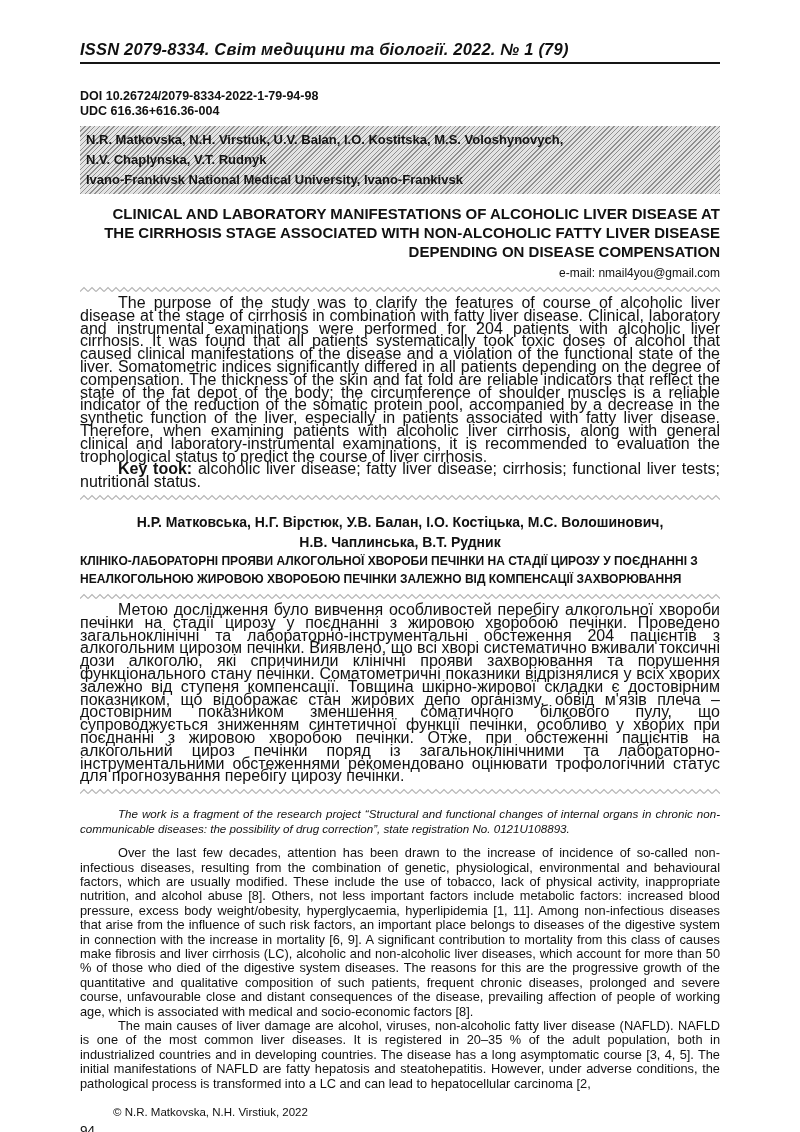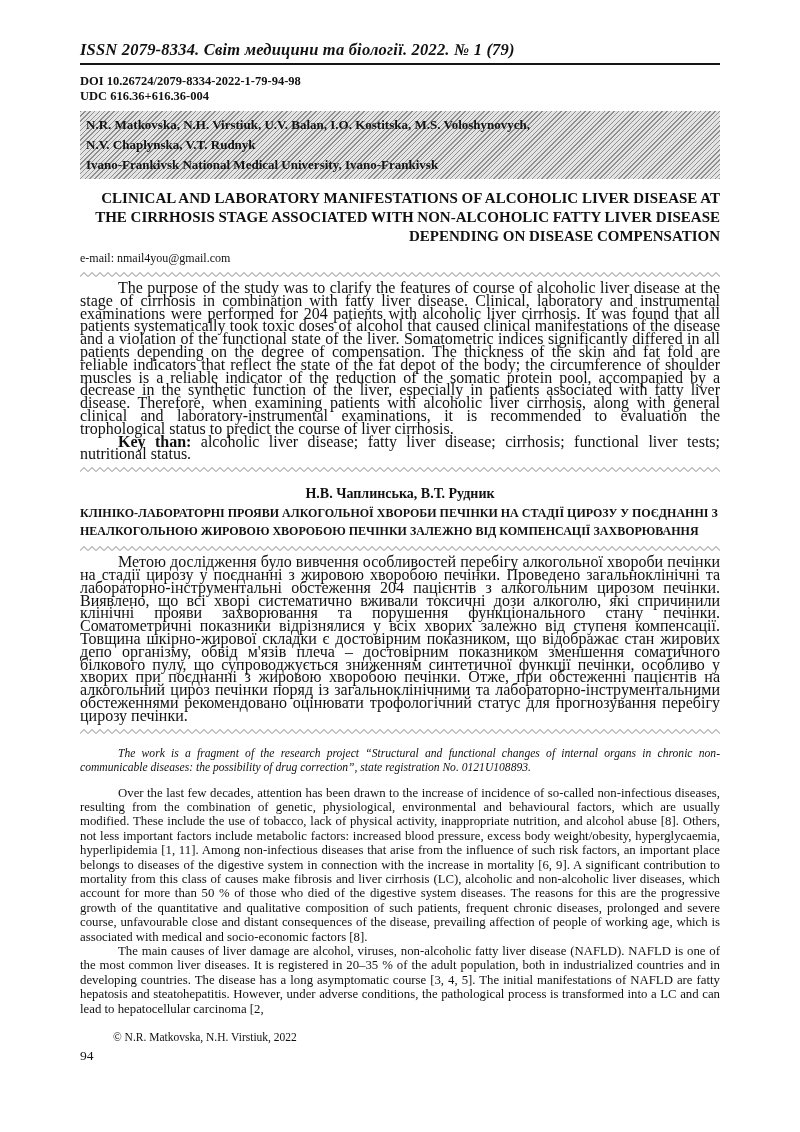--- a/index.html
+++ b/index.html
@@ -4,34 +4,34 @@
 <style>
   html, body { margin: 0; padding: 0; background: #ffffff; }
   .page {
     position: relative;
     width: 800px;
     height: 1132px;
     margin: 0 auto;
     background: #ffffff;
     box-sizing: border-box;
     padding: 40px 80px 0 80px;
-    font-family: Liberation Serif, serif;
+    font-family: Liberation Sans, sans-serif;
     color: #111111;
     overflow: hidden;
   }
   .journal-header {
     font-size: 16.5px;
     font-weight: bold;
     font-style: italic;
     letter-spacing: 0.2px;
     padding-bottom: 3px;
     border-bottom: 2.5px solid #151515;
   }
   .doi-udc {
-    margin-top: 9px;
+    margin-top: 25px;
     font-size: 12.5px;
     font-weight: bold;
     line-height: 15px;
   }
   .authors-box {
     margin-top: 7px;
     padding: 4px 6px;
     background: repeating-linear-gradient(135deg, #8f8f8f 0px, #8f8f8f 1px, #e3e3e3 1px, #e3e3e3 3.4px);
     text-align: left;
     font-weight: bold;
@@ -40,21 +40,21 @@
   }
   .title-en {
     margin-top: 10px;
     text-align: right;
     font-weight: bold;
     font-size: 15px;
     line-height: 19px;
   }
   .email-line {
     margin-top: 5px;
-    text-align: left;
+    text-align: right;
     font-size: 12px;
     line-height: 15px;
   }
   .zigzag { display: block; margin: 5px 0 4px 0; }
   .abstract {
     font-size: 16px;
     line-height: 12.8px;
     text-align: justify;
   }
   .abstract p { margin: 0; text-indent: 38px; }
@@ -127,28 +127,29 @@
   <div class="title-en">CLINICAL AND LABORATORY MANIFESTATIONS OF ALCOHOLIC LIVER DISEASE AT THE CIRRHOSIS STAGE ASSOCIATED WITH NON-ALCOHOLIC FATTY LIVER DISEASE DEPENDING ON DISEASE COMPENSATION</div>
 
   <div class="email-line">e-mail: nmail4you@gmail.com</div>
 
   <svg class="zigzag" width="640" height="7" preserveAspectRatio="none">
       <rect width="640" height="7" fill="url(#zz)"></rect>
     </svg>
 
   <div class="abstract">
     <p>The purpose of the study was to clarify the features of course of alcoholic liver disease at the stage of cirrhosis in combination with fatty liver disease. Clinical, laboratory and instrumental examinations were performed for 204 patients with alcoholic liver cirrhosis. It was found that all patients systematically took toxic doses of alcohol that caused clinical manifestations of the disease and a violation of the functional state of the liver. Somatometric indices significantly differed in all patients depending on the degree of compensation. The thickness of the skin and fat fold are reliable indicators that reflect the state of the fat depot of the body; the circumference of shoulder muscles is a reliable indicator of the reduction of the somatic protein pool, accompanied by a decrease in the synthetic function of the liver, especially in patients associated with fatty liver disease. Therefore, when examining patients with alcoholic liver cirrhosis, along with general clinical and laboratory-instrumental examinations, it is recommended to evaluation the trophological status to predict the course of liver cirrhosis.</p>
-    <p><b class="kw">Key than: </b><span>alcoholic liver disease; fatty liver disease; cirrhosis; functional liver tests; nutritional status.</span></p>
+    <p><b class="kw">Key took: </b><span>alcoholic liver disease; fatty liver disease; cirrhosis; functional liver tests; nutritional status.</span></p>
   </div>
 
   <svg class="zigzag" width="640" height="7" preserveAspectRatio="none">
       <rect width="640" height="7" fill="url(#zz)"></rect>
     </svg>
 
   <div class="authors-ua">
+    <div>Н.Р. Матковська, Н.Г. Вірстюк, У.В. Балан, І.О. Костіцька, М.С. Волошинович,</div>
     <div>Н.В. Чаплинська, В.Т. Рудник</div>
   </div>
 
   <div class="title-ua">КЛІНІКО-ЛАБОРАТОРНІ ПРОЯВИ АЛКОГОЛЬНОЇ ХВОРОБИ ПЕЧІНКИ НА СТАДІЇ ЦИРОЗУ У ПОЄДНАННІ З НЕАЛКОГОЛЬНОЮ ЖИРОВОЮ ХВОРОБОЮ ПЕЧІНКИ ЗАЛЕЖНО ВІД КОМПЕНСАЦІЇ ЗАХВОРЮВАННЯ</div>
 
   <svg class="zigzag" width="640" height="7" preserveAspectRatio="none">
       <rect width="640" height="7" fill="url(#zz)"></rect>
     </svg>
 
   <div class="abstract">

